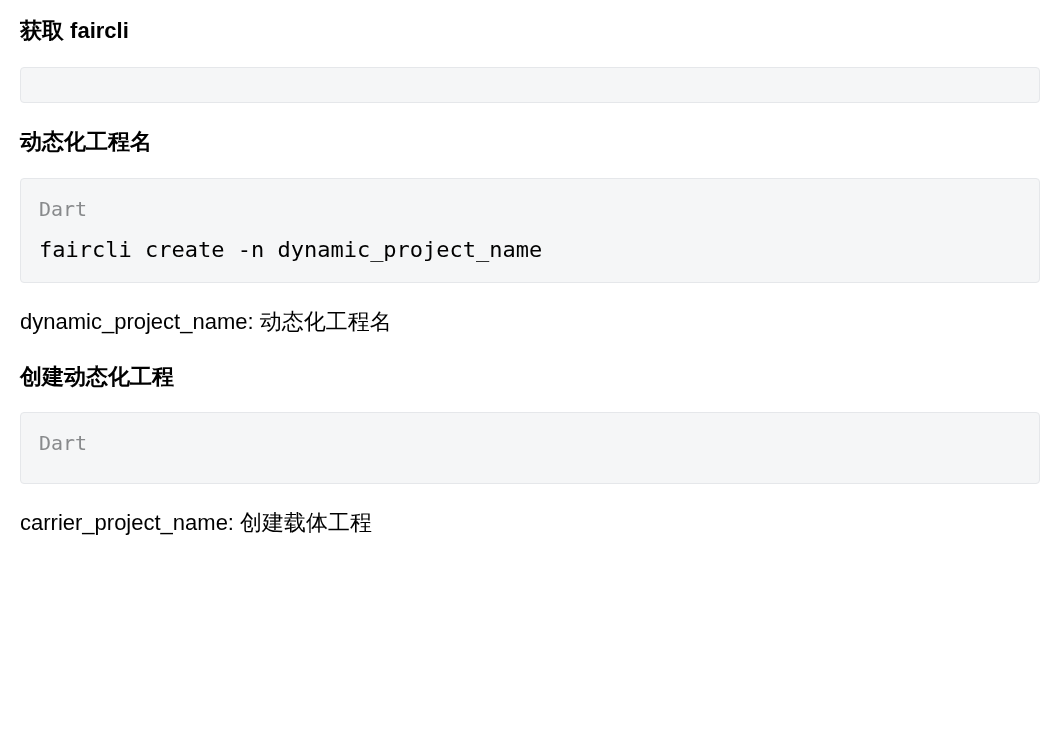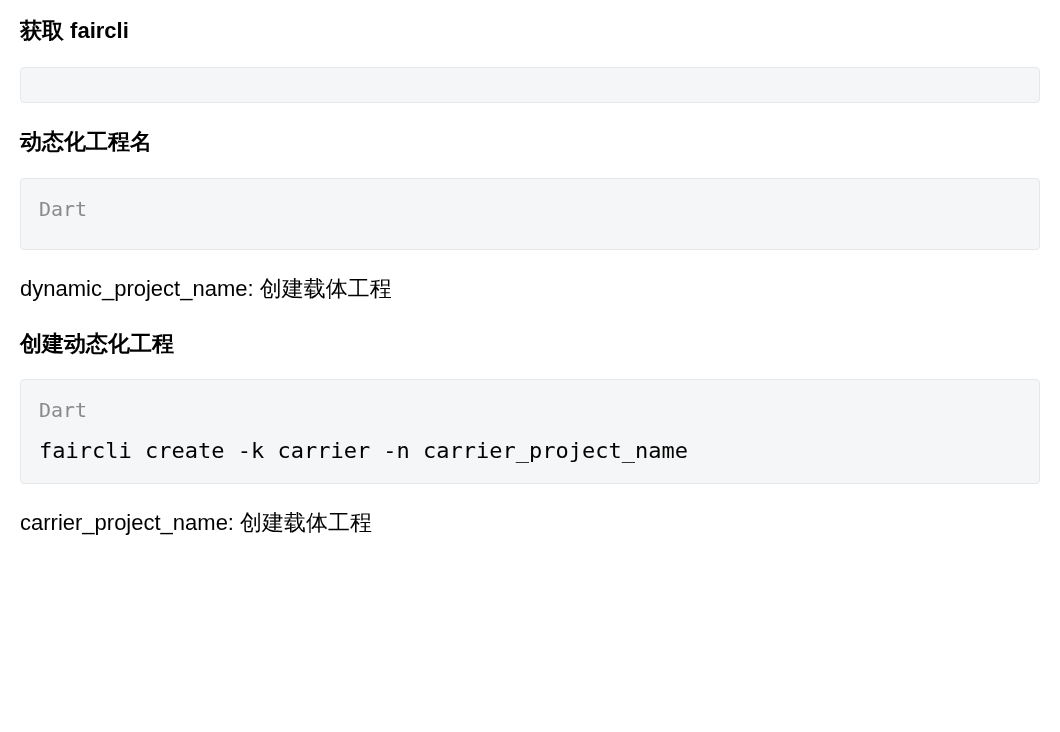--- a/index.html
+++ b/index.html
@@ -58,21 +58,21 @@
 </head>
 <body>
 
 <h2>获取 faircli</h2>
 <div class="code-block">
 </div>
 
 <h2>动态化工程名</h2>
 <div class="code-block">
   <span class="code-lang">Dart</span>
+  <span class="code-content">faircli create -n dynamic_project_name</span>
 </div>
-<p class="desc">dynamic_project_name: 创建载体工程</p>
+<p class="desc">dynamic_project_name: 动态化工程名</p>
 
 <h2>创建动态化工程</h2>
 <div class="code-block">
   <span class="code-lang">Dart</span>
-  <span class="code-content">faircli create -k carrier -n carrier_project_name</span>
 </div>
 <p class="desc">carrier_project_name: 创建载体工程</p>
 
 </body></html>

